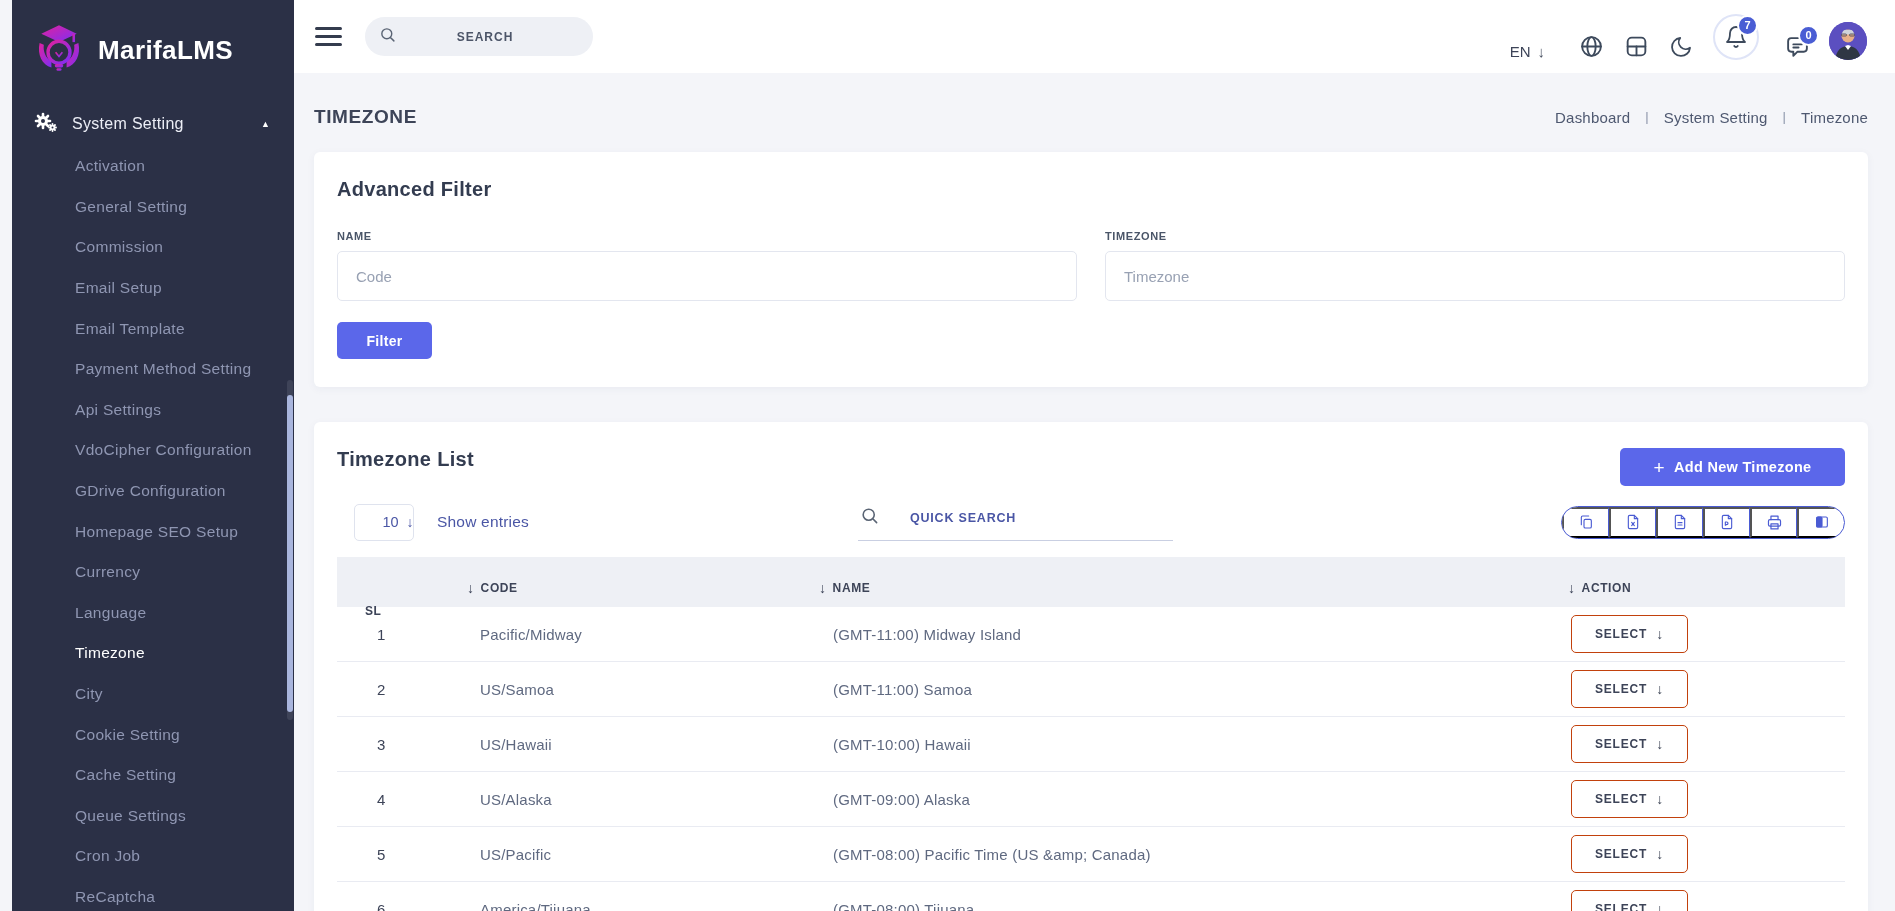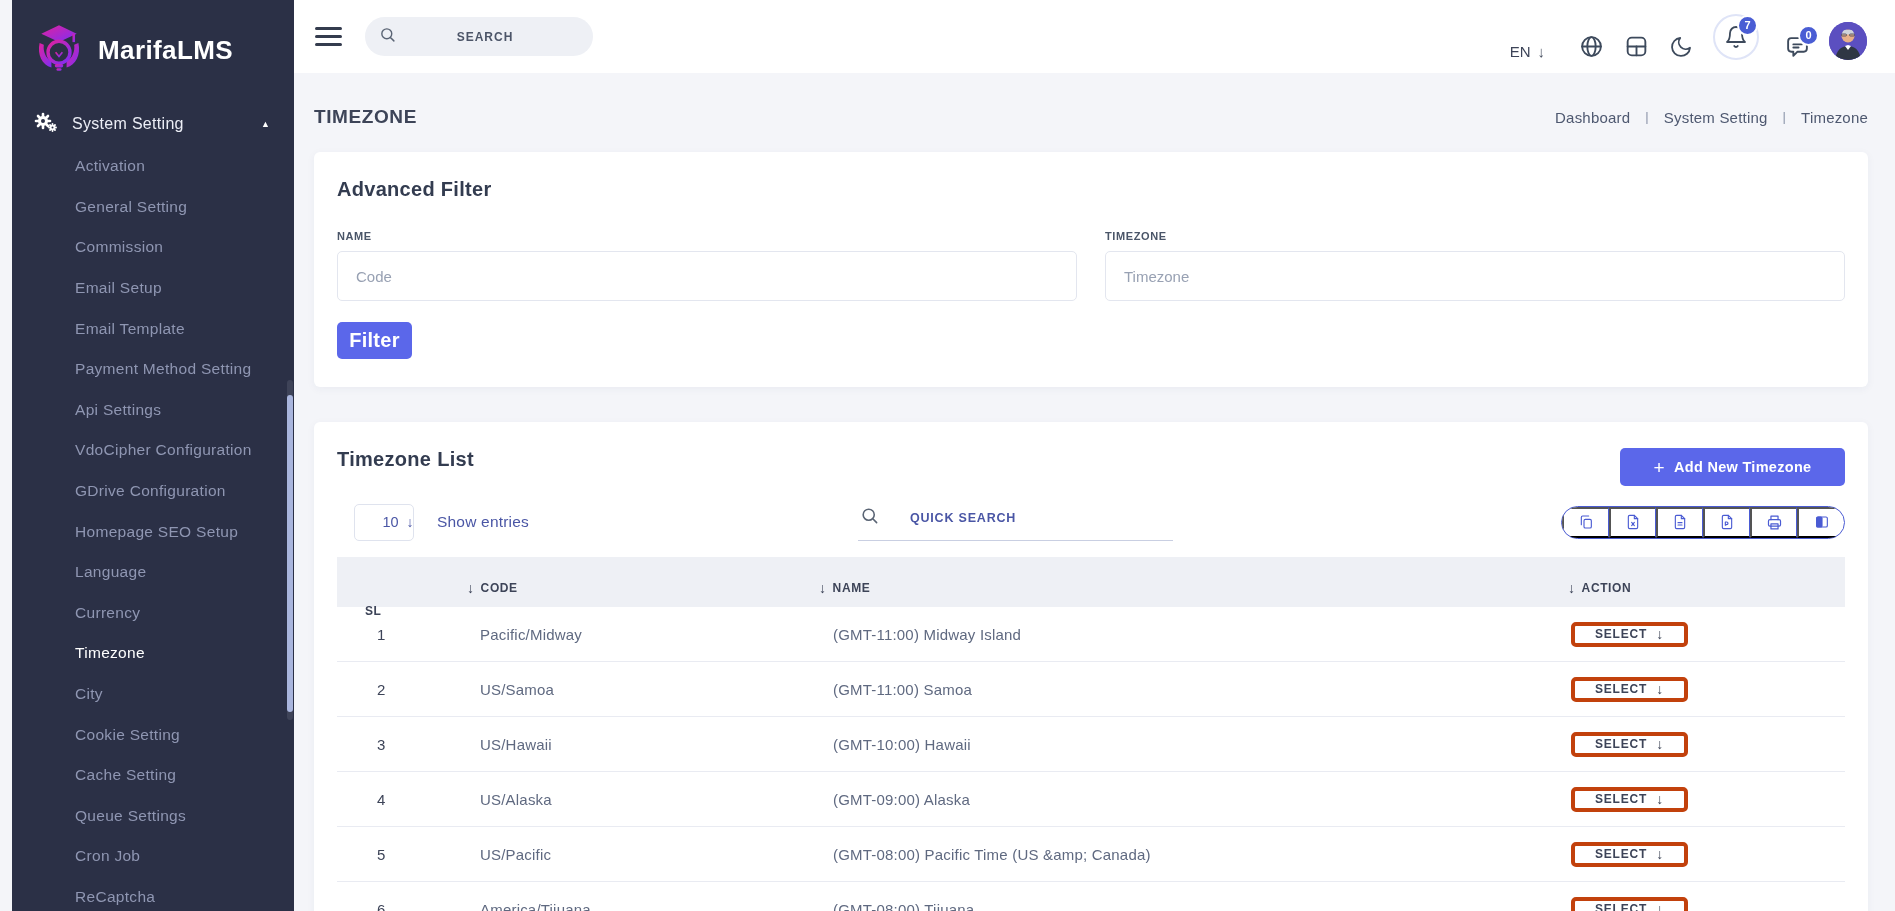--- a/index.html
+++ b/index.html
@@ -47,21 +47,21 @@
   .card { background:#ffffff; border-radius:6px; box-shadow:0 2px 8px rgba(45,55,100,0.05); }
   .card-title { font-size:20px; font-weight:bold; color:#333c50; letter-spacing:0.3px; }
 
   
   .filter-card { height:235px; padding:26px 23px; }
   .filter-grid { display:grid; grid-template-columns:1fr 1fr; column-gap:28px; margin-top:29px; }
   .field-label { font-size:11px; font-weight:bold; color:#4a5568; letter-spacing:0.6px; }
   .field-input { margin-top:9px; width:100%; height:50px; border:1px solid #e3e6ef; border-radius:5px; padding:0 18px; font-family:"Liberation Sans",sans-serif; font-size:15px; color:#3d4458; outline:none; background:#fff; }
   .field-input::placeholder { color:#98a1b3; opacity:1; }
   .btn-primary { background:#5b67ea; color:#ffffff; border:none; border-radius:5px; font-family:"Liberation Sans",sans-serif; font-weight:bold; cursor:pointer; }
-  .filter-btn { margin-top:21px; width:75px; height:37px; font-size:20px; letter-spacing:0.3px; }
+  .filter-btn { margin-top:21px; width:95px; height:37px; font-size:14px; letter-spacing:0.3px; }
 
   
   .list-card { margin-top:35px; height:560px; padding:26px 23px; }
   .list-head { display:flex; align-items:flex-start; justify-content:space-between; height:40px; }
   .add-btn { width:225px; height:38px; font-size:14.5px; letter-spacing:0.3px; display:flex; align-items:center; justify-content:center; gap:9px; }
   .plus-glyph { font-size:19px; font-weight:normal; line-height:1; }
   .controls { position:relative; margin-top:15px; height:38px; display:flex; align-items:center; }
   .entries-select { margin-left:17px; width:60px; height:37px; border:1px solid #dfe3ee; border-radius:5px; display:flex; align-items:center; justify-content:center; gap:8px; color:#4a56a5; font-size:14.5px; cursor:pointer; background:#fff;padding-left:28px; }
   .entries-select .glyph-arrow { color:#4a56a5; font-size:14px; }
   .entries-label { margin-left:23px; color:#4a56a5; font-size:15.5px; letter-spacing:0.2px; }
@@ -80,21 +80,21 @@
   .th-sl { padding-left:28px;margin-top:47px; }
   .th-code, .th-name { padding-left:40px; }
   .th-action { padding-left:23px; }
   .sort-glyph { font-size:14px; color:#3d4458; font-weight:normal; cursor:pointer; }
   .trow { height:55px; display:grid; grid-template-columns:90px 352px 1fr 300px; align-items:center; border-bottom:1px solid #e9ebf2; background:#fff; }
   .td { font-size:15px; color:#5f6980; letter-spacing:0.2px; }
   .td-sl { padding-left:40px; color:#3d4458; }
   .td-code { padding-left:53px; }
   .td-name { padding-left:54px; }
   .td-action { padding-left:26px; }
-  .select-btn { width:117px; height:25px; background:#ffffff; border:4px solid #c2410c; border-radius:5px; display:flex; align-items:center; justify-content:center; gap:9px; font-family:"Liberation Sans",sans-serif; font-size:12px; font-weight:bold; letter-spacing:0.8px; color:#3d4458; cursor:pointer; }
+  .select-btn { width:117px; height:38px; background:#ffffff; border:1px solid #c2410c; border-radius:5px; display:flex; align-items:center; justify-content:center; gap:9px; font-family:"Liberation Sans",sans-serif; font-size:12px; font-weight:bold; letter-spacing:0.8px; color:#3d4458; cursor:pointer; }
   .select-btn .glyph-arrow { font-weight:normal; font-size:14px; color:#3f4757; }
 </style>
 </head>
 <body>
 
 <div id="app">
 
   <aside class="sidebar">
     <div class="logo-row">
       <span>
@@ -168,24 +168,24 @@
         <div class="nav-item">
           <span class="nav-label">VdoCipher Configuration</span>
         </div>
         <div class="nav-item">
           <span class="nav-label">GDrive Configuration</span>
         </div>
         <div class="nav-item">
           <span class="nav-label">Homepage SEO Setup</span>
         </div>
         <div class="nav-item">
+          <span class="nav-label">Currency</span>
+        </div>
+        <div class="nav-item">
           <span class="nav-label">Language</span>
-        </div>
-        <div class="nav-item">
-          <span class="nav-label">Currency</span>
         </div>
         <div class="nav-item active">
           <span class="nav-label">Timezone</span>
         </div>
         <div class="nav-item">
           <span class="nav-label">City</span>
         </div>
         <div class="nav-item">
           <span class="nav-label">Cookie Setting</span>
         </div>

